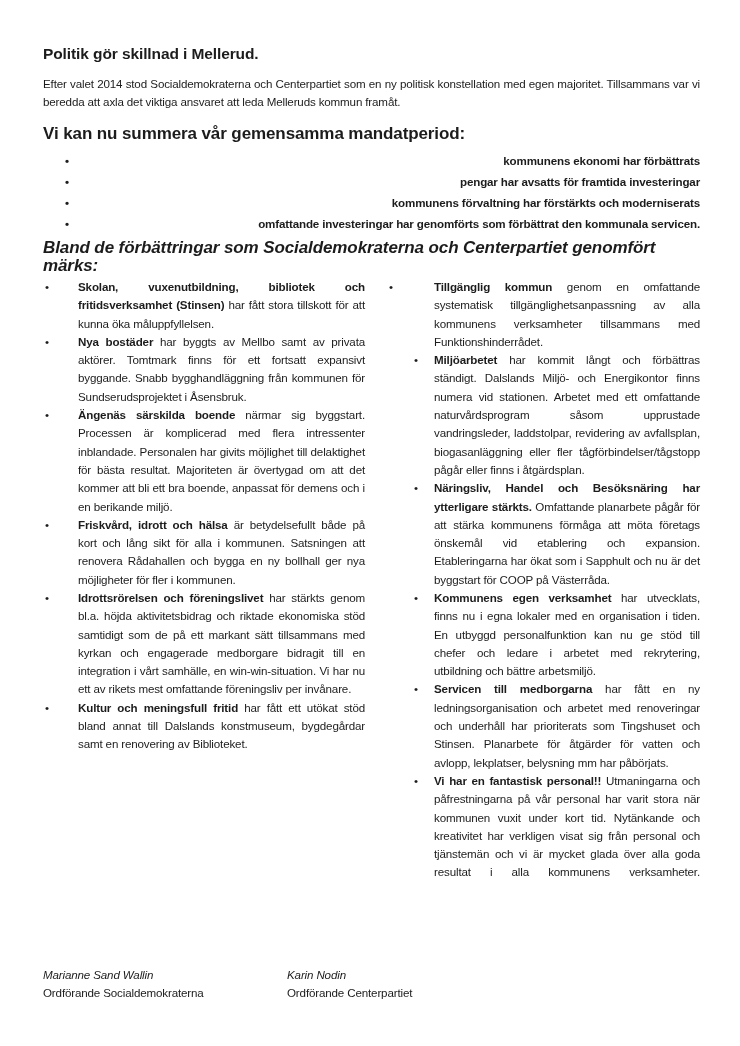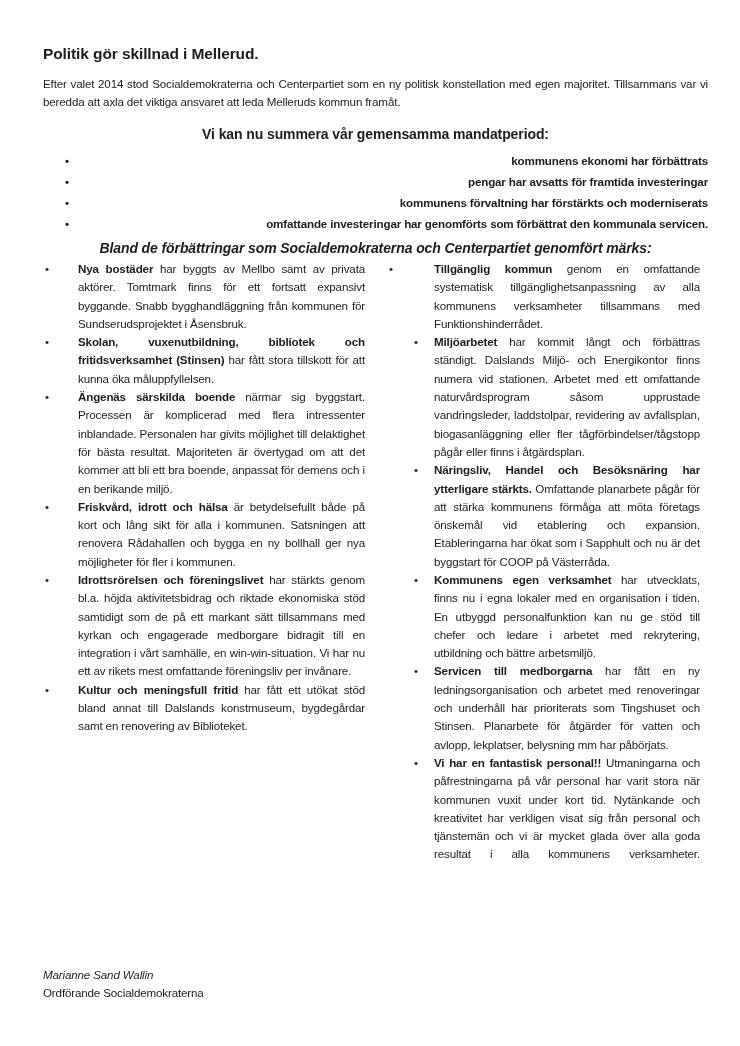--- a/index.html
+++ b/index.html
@@ -6,39 +6,38 @@
   body {
     width: 740px; height: 1046px;
     background: #ffffff;
     font-family: "Liberation Sans", sans-serif;
     color: #1c1c1c;
     position: relative;
     overflow: hidden;
   }
   .page {
     position: absolute; inset: 0;
-    padding: 44px 32px 0 43px;
+    padding: 44px 40px 0 43px;
     box-sizing: border-box;
     border-radius: 20px;
   }
   .doc-title {
     font-size: 15.5px; font-weight: bold;
     line-height: 19px; margin: 0;
     letter-spacing: -0.1px;
   }
   .intro {
     font-size: 11.6px; line-height: 18.4px;
     text-align: justify; margin: 12px 0 0 0;
     letter-spacing: -0.15px;
   }
   .subhead {
-    font-size: 14px; font-weight: bold;
+    font-size: 17px; font-weight: bold;
     line-height: 18px; margin: 13px 0 0 0;
     letter-spacing: -0.1px;
-    text-align: center;
   }
   .subhead.italic { font-style: italic; margin-top: 6px; }
 
   ul { list-style: none; margin: 0; padding: 0; }
   li { position: relative; }
   li::before {
     content: "\2022";
     position: absolute; top: 0;
   }
 
@@ -102,26 +101,26 @@
     <li>kommunens förvaltning har förstärkts och moderniserats</li>
     <li>omfattande investeringar har genomförts  som förbättrat den kommunala servicen.</li>
   </ul>
 
   <p class="subhead italic">Bland de förbättringar som Socialdemokraterna och Centerpartiet genomfört märks:</p>
 
   <div class="columns">
 
     <ul class="col-left">
       <li>
+        <span class="lead">Skolan, vuxenutbildning, bibliotek och fritidsverksamhet (Stinsen)</span>
+        <span>har fått stora tillskott för att kunna öka måluppfyllelsen.</span>
+      </li>
+      <li>
         <span class="lead">Nya bostäder</span>
         <span>har byggts av Mellbo samt av privata aktörer. Tomtmark finns för ett fortsatt expansivt byggande. Snabb bygghandläggning från kommunen för Sundserudsprojektet i Åsensbruk.</span>
-      </li>
-      <li>
-        <span class="lead">Skolan, vuxenutbildning, bibliotek och fritidsverksamhet (Stinsen)</span>
-        <span>har fått stora tillskott för att kunna öka måluppfyllelsen.</span>
       </li>
       <li>
         <span class="lead">Ängenäs särskilda boende</span>
         <span>närmar sig byggstart. Processen är komplicerad med flera intressenter inblandade. Personalen har givits möjlighet till delaktighet för bästa resultat. Majoriteten är övertygad om att det kommer att bli ett bra boende, anpassat för demens och i en berikande miljö.</span>
       </li>
       <li>
         <span class="lead">Friskvård, idrott och hälsa</span>
         <span>är betydelsefullt både på kort och lång sikt för alla i kommunen. Satsningen att renovera Rådahallen och bygga en ny bollhall ger nya möjligheter för fler i kommunen.</span>
       </li>
       <li>
@@ -161,15 +160,19 @@
       </li>
     </ul>
 
   </div>
 
   <div class="signatures">
     <div class="signature">
       <span class="sig-name">Marianne Sand Wallin</span>
       <span class="sig-role">Ordförande Socialdemokraterna</span>
     </div>
+    <div class="signature">
+      <span class="sig-name">Karin Nodin</span>
+      <span class="sig-role">Ordförande Centerpartiet</span>
+    </div>
   </div>
 
 </div>
 
 </body></html>

